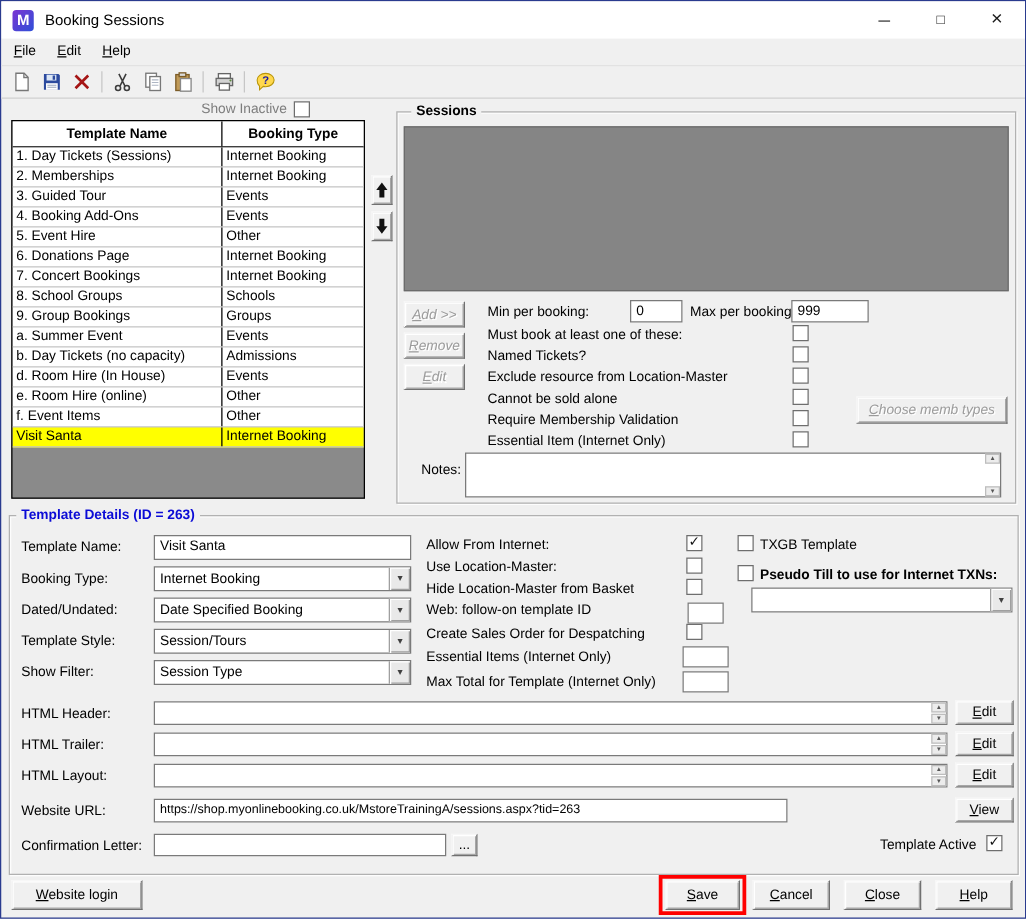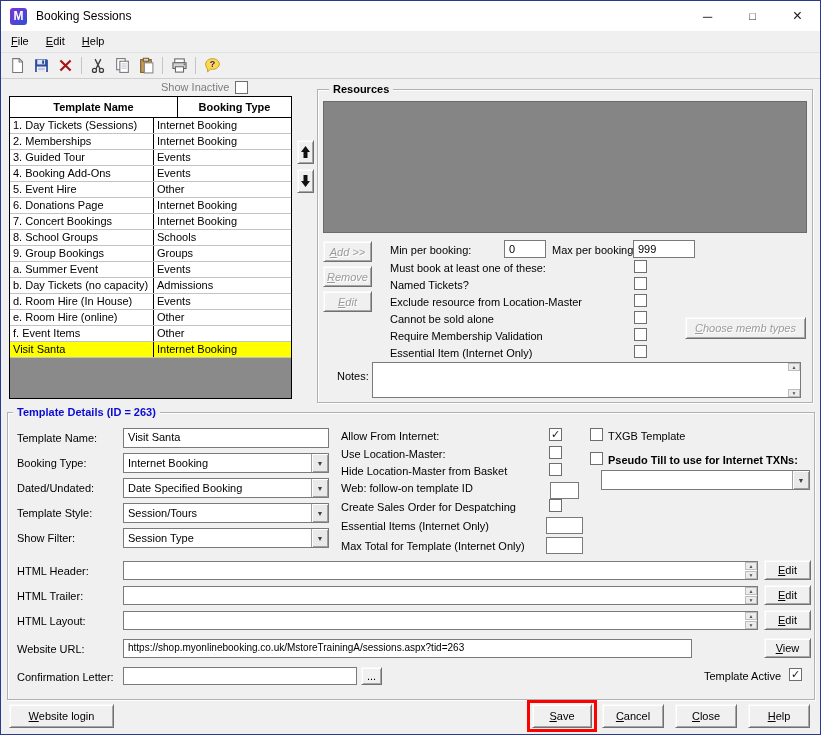--- a/index.html
+++ b/index.html
@@ -36,21 +36,21 @@
   .mini-scroll .ms{height:8px;display:flex;align-items:center;justify-content:center;font-size:5px;color:#555;background:#ececec;border:1px solid #bdbdbd;}
   
   .show-inactive{position:absolute;left:160px;top:80px;width:136px;display:flex;align-items:center;gap:6px;color:#7d7d7d;}
   .show-inactive .cb{position:static;}
   .tpl-table{position:absolute;left:8px;top:95px;width:283px;height:303px;border:1px solid #000;background:#8a8a8a;overflow:hidden;}
   .thead{display:flex;height:21px;background:#fff;border-bottom:1px solid #000;}
   .th{display:flex;align-items:center;justify-content:center;font-weight:bold;}
   .th.c1{width:168px;border-right:1px solid #000;}
   .th.c2{flex:1;}
   .trow{display:flex;height:16px;background:#fff;border-bottom:1px solid #c3c3c3;}
-  .trow .cname{width:144px;border-right:1px solid #000;padding:1px 3px;white-space:nowrap;overflow:hidden;line-height:13px;}
+  .trow .cname{width:168px;border-right:1px solid #000;padding:1px 3px;white-space:nowrap;overflow:hidden;line-height:13px;}
   .trow .ctype{flex:1;padding:1px 3px;white-space:nowrap;overflow:hidden;line-height:13px;}
   .trow.selected{background:#ffff00;}
   .move-btn{position:absolute;width:17px;height:24px;display:flex;align-items:center;justify-content:center;background:#f0f0f0;border:1px solid #707070;border-top-color:#f7f7f7;border-left-color:#f7f7f7;box-shadow:inset 1px 1px 0 #fff,inset -1px -1px 0 #a6a6a6;}
   .res-list{position:absolute;background:#858585;border:1px solid #6b6b6b;}
   .red-box{position:absolute;border:3px solid #ff0000;pointer-events:none;}
   .blue{color:#0b0bd6;}
 </style>
 </head>
 <body>
 
@@ -212,21 +212,21 @@
         <path d="M5.5 1 L10 7 H7.5 V13 H3.5 V7 H1 Z" fill="#111"></path>
       </svg>
     </div>
   <div class="move-btn" style="left:296px;top:168px;">
       <svg width="11" height="14" viewBox="0 0 11 14">
         <path d="M5.5 13 L1 7 H3.5 V1 H7.5 V7 H10 Z" fill="#111"></path>
       </svg>
     </div>
 
   <div class="groupbox" style="left:316px;top:88px;width:496px;height:314px;"></div>
-  <div class="gb-label" style="left:328px;top:82px;">Resources</div>
+  <div class="gb-label" style="left:328px;top:82px;">Sessions</div>
   <div class="res-list" style="left:322px;top:100px;width:484px;height:132px;"></div>
 
   <div class="btn disabled" style="left:322px;top:240px;width:49px;height:21px;">
       <span>Add &gt;&gt;</span>
     </div>
   <div class="btn disabled" style="left:322px;top:265px;width:49px;height:21px;">
       <span>Remove</span>
     </div>
   <div class="btn disabled" style="left:322px;top:290px;width:49px;height:21px;">
       <span>Edit</span>
@@ -370,21 +370,21 @@
   <div class="tinput" style="left:122px;top:610px;width:635px;height:19px;"></div>
   <div class="mini-scroll" style="left:744px;top:611px;height:17px;">
       <span class="ms">▲</span>
       <span class="ms">▼</span>
     </div>
   <div class="btn" style="left:763px;top:609px;width:47px;height:20px;">
       <span>Edit</span>
     </div>
 
   <div class="lbl" style="left:16px;top:642px;">Website URL:</div>
-  <div class="tinput" style="left:122px;top:638px;width:569px;height:19px;font-size:10px;">https://shop.myonlinebooking.co.uk/MstoreTrainingA/sessions.aspx?tid=263</div>
+  <div class="tinput" style="left:122px;top:638px;width:507px;height:19px;font-size:10px;">https://shop.myonlinebooking.co.uk/MstoreTrainingA/sessions.aspx?tid=263</div>
   <div class="btn" style="left:763px;top:637px;width:47px;height:20px;">
       <span>View</span>
     </div>
 
   <div class="lbl" style="left:16px;top:670px;">Confirmation Letter:</div>
   <div class="tinput" style="left:122px;top:666px;width:234px;height:18px;"></div>
   <div class="btn" style="left:360px;top:666px;width:21px;height:18px;">
       <span>...</span>
     </div>
 

